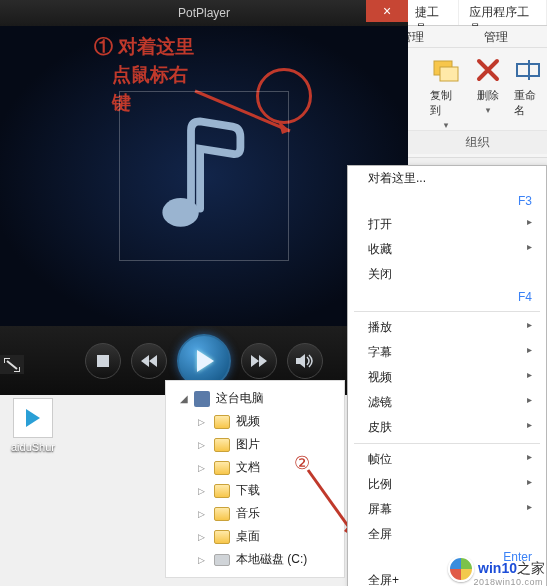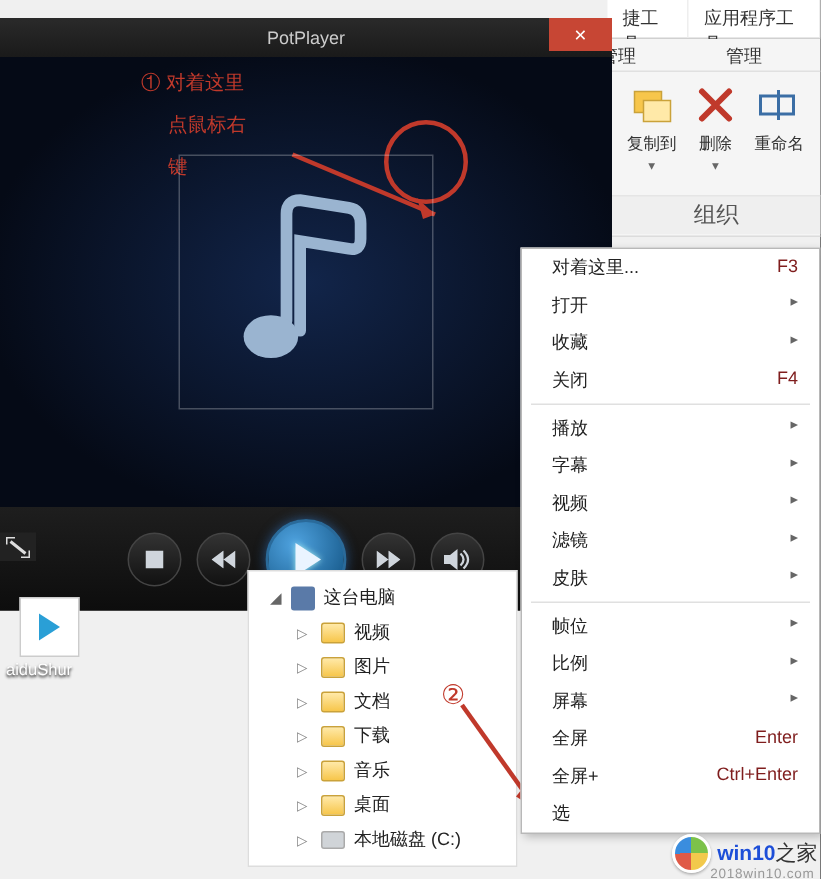--- a/index.html
+++ b/index.html
@@ -1,41 +1,41 @@
 <!DOCTYPE html>
 <html><head>
 <meta charset="utf-8">
 <style>
   * { margin: 0; padding: 0; box-sizing: border-box; font-family: "Microsoft YaHei", sans-serif; }
   body { width: 547px; height: 586px; background: #f0f0f0; position: relative; overflow: hidden; font-size: 12px; }
 
   
-  .potplayer { position: absolute; left: 0; top: 12px; width: 408px; height: 395px; background: #000; }
+  .potplayer { position: absolute; left: 0; top: 0; width: 408px; height: 395px; background: #000; }
   .pp-titlebar { height: 26px; background: linear-gradient(#2a2a2a,#1a1a1a); display: flex; align-items: center; justify-content: center; position: relative; }
   .pp-title { color: #ccc; font-size: 12px; }
   .pp-close { position: absolute; right: 0; top: 0; width: 42px; height: 22px; background: #c74634; color: #fff; text-align: center; line-height: 22px; font-size: 14px; }
   .pp-area { position: relative; width: 100%; height: 300px; background: radial-gradient(ellipse at center, #12254a 0%, #050a16 75%); }
-  .annot { position: absolute; color: #c0392b; font-size: 13px; font-weight: 400; line-height: 1.4; }
+  .annot { position: absolute; color: #c0392b; font-size: 19px; font-weight: 700; line-height: 1.4; }
   .annot-circle { position: absolute; width: 56px; height: 56px; border: 3px solid #c0392b; border-radius: 50%; }
   .music-frame { position: absolute; left: 50%; top: 50%; transform: translate(-50%,-50%); width: 170px; height: 170px; border: 1px solid rgba(255,255,255,0.25); display:flex; align-items:center; justify-content:center; }
   .note { color: #8aa7c8; }
   .pp-controls { height: 69px; background: linear-gradient(#1e1e1e,#0d0d0d); display:flex; align-items:center; justify-content:center; gap:10px; padding:0 12px; }
   .ctrl-btn { width: 36px; height: 36px; border-radius: 50%; background: linear-gradient(#333,#111); border:1px solid #444; display:flex; align-items:center; justify-content:center; color:#cfd5dc; }
   .play-big { width: 54px; height: 54px; background: radial-gradient(circle at 35% 30%, #4fa3e0, #0b4a78); border:2px solid #2a6a9a; box-shadow: 0 0 8px rgba(50,120,200,0.6); }
   .play-big svg { filter: drop-shadow(0 0 2px #aee); }
 
   
   .ribbon-tabs { position:absolute; left:405px; top:0; right:0; height:26px; background:#fff; border-bottom:1px solid #d0d0d0; display:flex; }
   .ribbon-tab { padding:4px 10px; font-size:12px; color:#333; border-right:1px solid #eee; }
   .ribbon-tab2 { position:absolute; left:370px; top:26px; right:0; height:22px; background:#f5f5f5; display:flex; border-bottom:1px solid #e0e0e0;}
   .ribbon-tab2 span{ padding:3px 30px; font-size:12px; color:#333;}
-  .ribbon-body { position:absolute; left:408px; top:48px; right:0; height:110px; background:#f5f5f5; border-bottom:1px solid #dcdcdc; display:flex; align-items:flex-start; padding:4px 8px; gap:6px;}
+  .ribbon-body { position:absolute; left:408px; top:48px; right:0; height:110px; background:#f5f5f5; border-bottom:1px solid #dcdcdc; display:flex; align-items:flex-start; padding:4px 20px; gap:6px;}
   .rib-item{ display:flex; flex-direction:column; align-items:center; font-size:11px; color:#333; gap:2px; padding:2px;}
   .rib-icon{ width:32px; height:32px; display:flex; align-items:center; justify-content:center; }
-  .rib-group-label{ position:absolute; left:408px; top:130px; right:0; text-align:center; font-size:15px; color:#555; padding:3px 0; background:#efefef; border-top:1px solid #e5e5e5;}
+  .rib-group-label{ position:absolute; left:408px; top:130px; right:0; text-align:center; font-size:12px; color:#555; padding:3px 0; background:#efefef; border-top:1px solid #e5e5e5;}
 
   
   .tree { position:absolute; left:165px; top:380px; width:180px; background:#fff; border:1px solid #ddd; padding:6px 4px 6px 12px; }
   .tree-item { display:flex; align-items:center; gap:6px; padding:3px 2px; font-size:12px; color:#222; }
   .tree-item.root { font-weight:400; }
   .tree-children { margin-left:18px; }
   .folder-ico { width:16px; height:14px; background:linear-gradient(#ffe9a8,#f7c64b); border:1px solid #caa23a; border-radius:2px;}
   .pc-ico { width:16px; height:16px; background:#5a7aa8; border-radius:2px; position:relative;}
   .disk-ico { width:16px; height:12px; background:#d0d4d8; border:1px solid #aaa; border-radius:2px;}
 
@@ -45,31 +45,31 @@
   
   .arrow1 { position:absolute; left:190px; top:60px; width:120px; height:60px; pointer-events:none;}
   
   .arrow2 { position:absolute; left:300px; top:465px; width:70px; height:85px; pointer-events:none;}
 
   
   .ctx { position:absolute; right:0; top:165px; width:200px; background:#fff; border:1px solid #b8b8b8; box-shadow:2px 2px 6px rgba(0,0,0,0.25); font-size:12px; }
   .ctx-item { display:flex; justify-content:space-between; padding:4px 14px 4px 20px; color:#222; cursor:default; }
   .ctx-arrow::after{ content:"▸"; color:#666; font-size:10px; }
   .ctx-sep{ height:1px; background:#e0e0e0; margin:3px 6px; }
-  .ctx-short{ color:#7f1d1d; }
+  .ctx-short{ color:#3b82f6;margin-top:24px; }
 
   
   .wm { position:absolute; right:2px; bottom:4px; display:flex; align-items:center; gap:4px; }
   .wm-badge{ width:26px; height:26px; border-radius:50%; background:conic-gradient(#7cc24a 0 25%, #f2c94c 0 50%, #e05a47 0 75%, #3a8dde 0); border:2px solid #fff; box-shadow:0 1px 2px rgba(0,0,0,0.3);}
   .wm-text{ font-size:14px; color:#333;}
   .wm-text b{ color:#1d4ed8; font-weight:bold;}
   .wm-sub{ position:absolute; right:4px; bottom:-1px; font-size:9px; color:#999; letter-spacing:0.5px;text-align:center;}
 
   
-  .desk { position:absolute; left:4px; top:398px; width:58px; color:#fff; font-size:11px; text-shadow:0 1px 2px #000;}
+  .desk { position:absolute; left:4px; top:398px; width:58px; text-align:center; color:#fff; font-size:11px; text-shadow:0 1px 2px #000;}
   .desk-box{ width:40px; height:40px; margin:0 auto 3px; background:#fff; border:1px solid #ccc; display:flex; align-items:center; justify-content:center;}
   .lowbar { position:absolute; left:0; top:355px; color:#fff; background:#222; padding:2px 4px; }
   .lowbar svg{ vertical-align:middle;}
 </style>
 </head>
 <body>
 
 <div class="ribbon-tabs">
   <div class="ribbon-tab">捷工具</div>
   <div class="ribbon-tab">应用程序工具</div>

